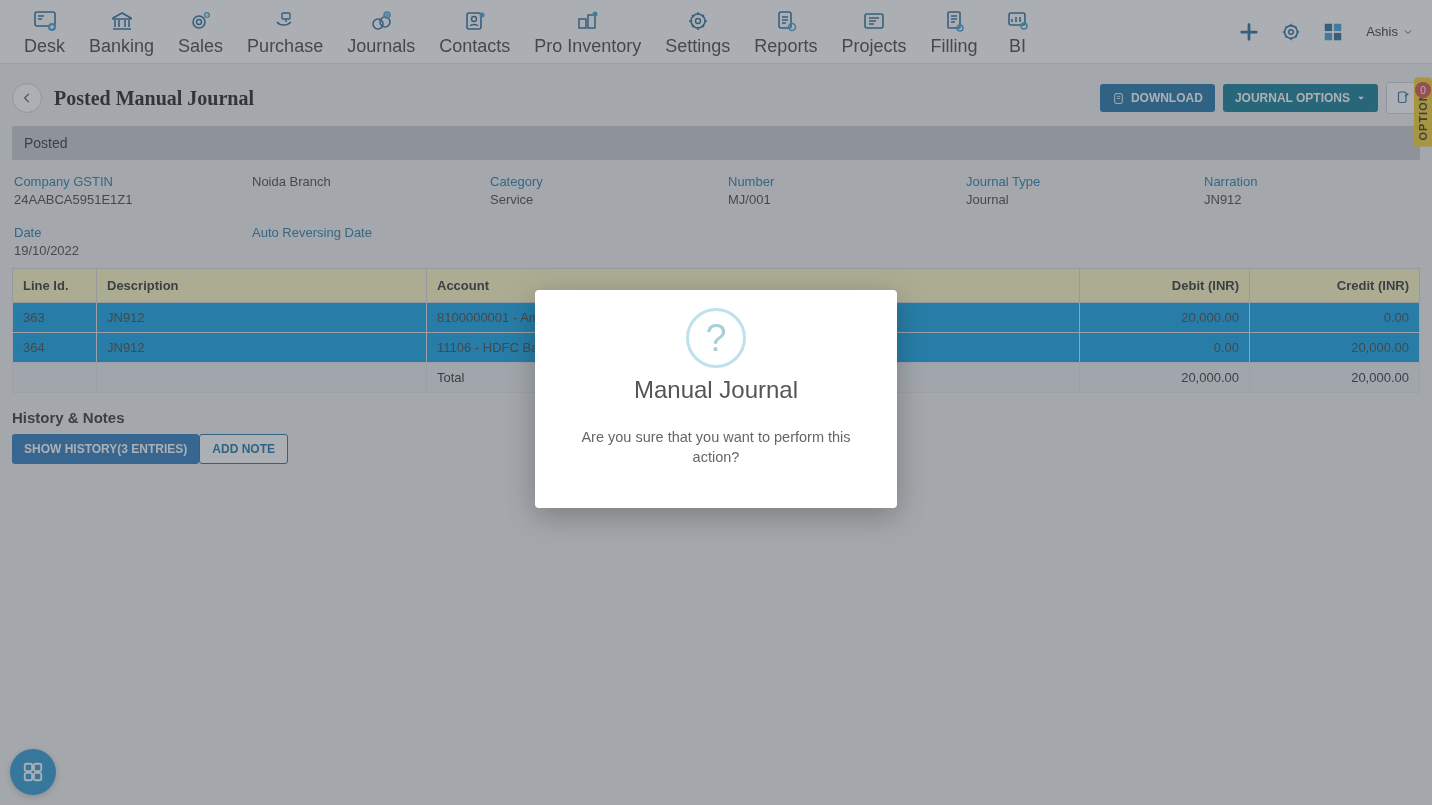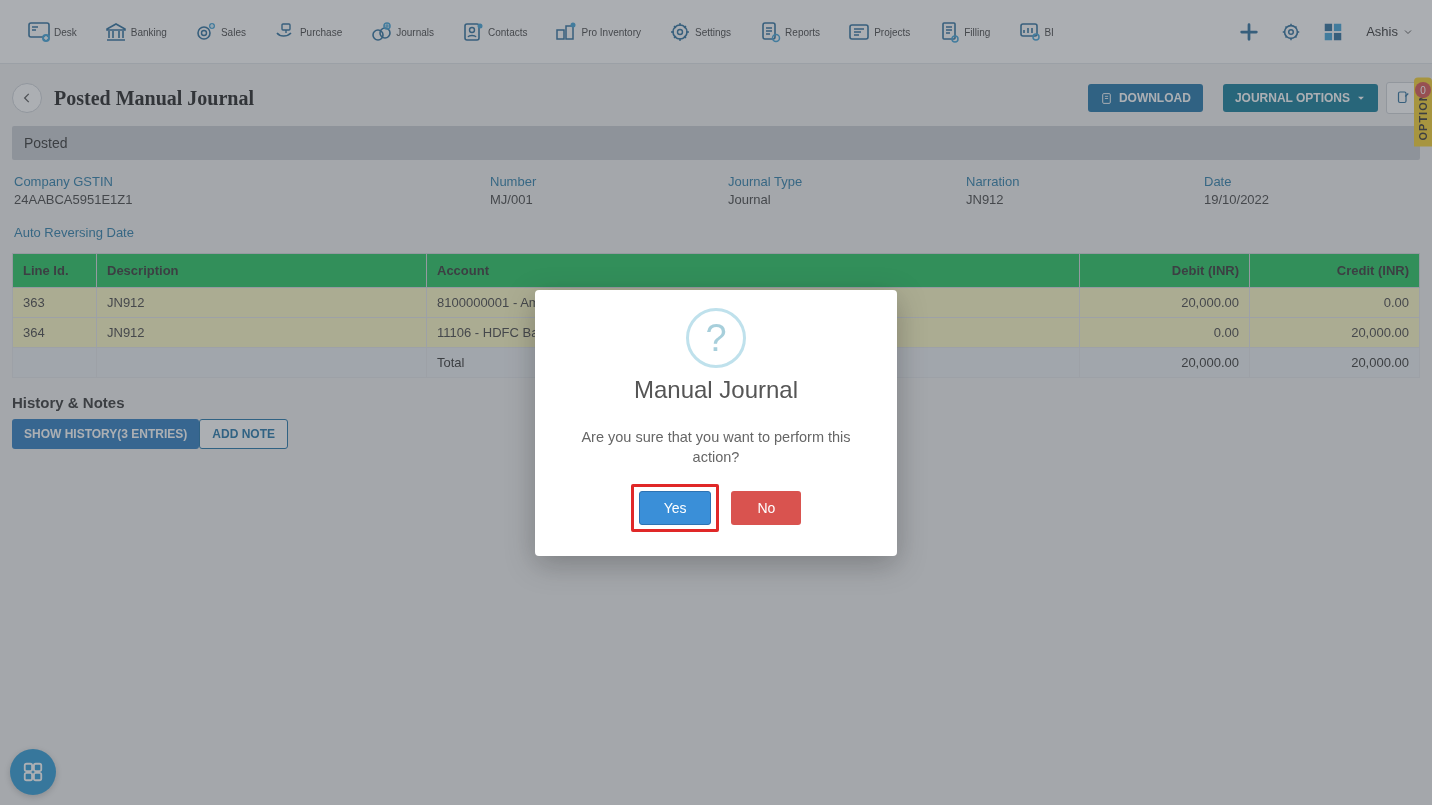--- a/index.html
+++ b/index.html
@@ -18,29 +18,28 @@
     height: 64px;
     background: #fdfdfe;
     border-bottom: 1px solid #e1e4e8;
     display: flex;
     align-items: center;
     padding: 0 12px;
   }
   .nav-items { display: flex; gap: 0; flex: 1; }
   .nav-item {
     display: flex;
-    flex-direction: row;
+    flex-direction: column;
     align-items: center;
     justify-content: center;
     padding: 6px 12px 4px 12px;
-    font-size: 10px;
+    font-size: 18px;
     color: #444;
     cursor: pointer;
     min-width: 56px;
-    text-align: right;
   }
   .nav-icon {
     width: 30px; height: 26px;
     display:flex; align-items:center; justify-content:center;
     margin-bottom: 2px;
   }
   .nav-icon svg { width: 28px; height: 24px; }
   .nav-right { display:flex; align-items:center; gap: 12px; }
   .nav-right-icon { width: 30px; height:30px; display:flex; align-items:center; justify-content:center; cursor:pointer; }
   .user-chip { display:flex; align-items:center; gap:4px; font-size:13px; color:#333; cursor:pointer; padding: 0 6px; }
@@ -59,21 +58,21 @@
     width:30px; height:30px; border:1px solid #cfd3d8; border-radius:50%;
     display:flex; align-items:center; justify-content:center; cursor:pointer; background:#fff;
   }
   .page-title { font-size:20px; font-weight:600; color:#222; font-family: Georgia, serif; }
   .ph-right { display:flex; align-items:center; gap:8px; }
   .btn {
     border:none; border-radius:3px; padding:7px 12px; font-size:12px; font-weight:600;
     cursor:pointer; display:inline-flex; align-items:center; gap:6px;
   }
   .btn-blue { background:#1e73a8; color:#fff; }
-  .btn-teal { background:#0f7a98; color:#fff;margin-left:12px; }
+  .btn-teal { background:#0f7a98; color:#fff; }
   .icon-btn {
     width:34px; height:32px; border:1px solid #cfd3d8; border-radius:3px;
     display:flex; align-items:center; justify-content:center; cursor:pointer; background:#fff;
   }
 
   .status-bar {
     background:#c9cdd2; color:#333; font-size:14px; padding:9px 12px; border-radius:2px;
   }
 
   .details-grid {
@@ -83,25 +82,25 @@
     padding: 14px 2px 10px 2px;
   }
   .detail-label { color:#2b7da9; font-size:13px; font-weight:500; margin-bottom:3px; }
   .detail-value { color:#444; font-size:13px; }
 
   
   table.journal {
     width:100%; border-collapse:collapse; font-size:13px;
   }
   table.journal th {
-    background:#22c55e; text-align:left; padding:9px 10px; font-weight:600; color:#333;
+    background:#fef9c3; text-align:left; padding:9px 10px; font-weight:600; color:#333;
     border:1px solid #d6d9de;
   }
   table.journal td {
-    padding:7px 10px; border:1px solid #e3e6ea; background:#fef9c3; color:#444;
+    padding:7px 10px; border:1px solid #e3e6ea; background:#0ea5e9; color:#444;
   }
   table.journal td.num, table.journal th.num { text-align:right; }
   table.journal tr.total td { background:#eceff2; color:#333; }
 
   .history-head { font-size:15px; font-weight:600; margin:16px 0 8px 0; color:#333; }
   .btn-outline {
     background:#fff; border:1px solid #1e73a8; color:#1e73a8;
   }
   .btn-show {
     background:#2a7bbf; color:#fff;
@@ -346,20 +345,25 @@
   </div>
 
   <div class="status-bar">Posted</div>
 
   <div class="details-grid">
     <div>
       <div class="detail-label">Company GSTIN</div>
       <div class="detail-value">24AABCA5951E1Z1</div>
     </div>
     <div>
+      <div class="detail-value">Noida Branch</div>
+    </div>
+    <div>
+      <div class="detail-label">Category</div>
+      <div class="detail-value">Service</div>
     </div>
     <div>
       <div class="detail-label">Number</div>
       <div class="detail-value">MJ/001</div>
     </div>
     <div>
       <div class="detail-label">Journal Type</div>
       <div class="detail-value">Journal</div>
     </div>
     <div>
@@ -428,20 +432,14 @@
     <rect x="3" y="13" width="8" height="8" rx="2" fill="none" stroke="#fff" stroke-width="2"></rect>
     <rect x="13" y="13" width="8" height="8" rx="2" fill="none" stroke="#fff" stroke-width="2"></rect>
   </svg>
 </div>
 
 <div class="overlay">
   <div class="modal">
     <div class="modal-icon">?</div>
     <div class="modal-title">Manual Journal</div>
     <div class="modal-msg">Are you sure that you want to perform this action?</div>
-    <div class="modal-actions">
-      <span class="hl-box">
-        <button class="btn-yes">Yes</button>
-      </span>
-      <button class="btn-no">No</button>
-    </div>
   </div>
 </div>
 
 </body></html>

